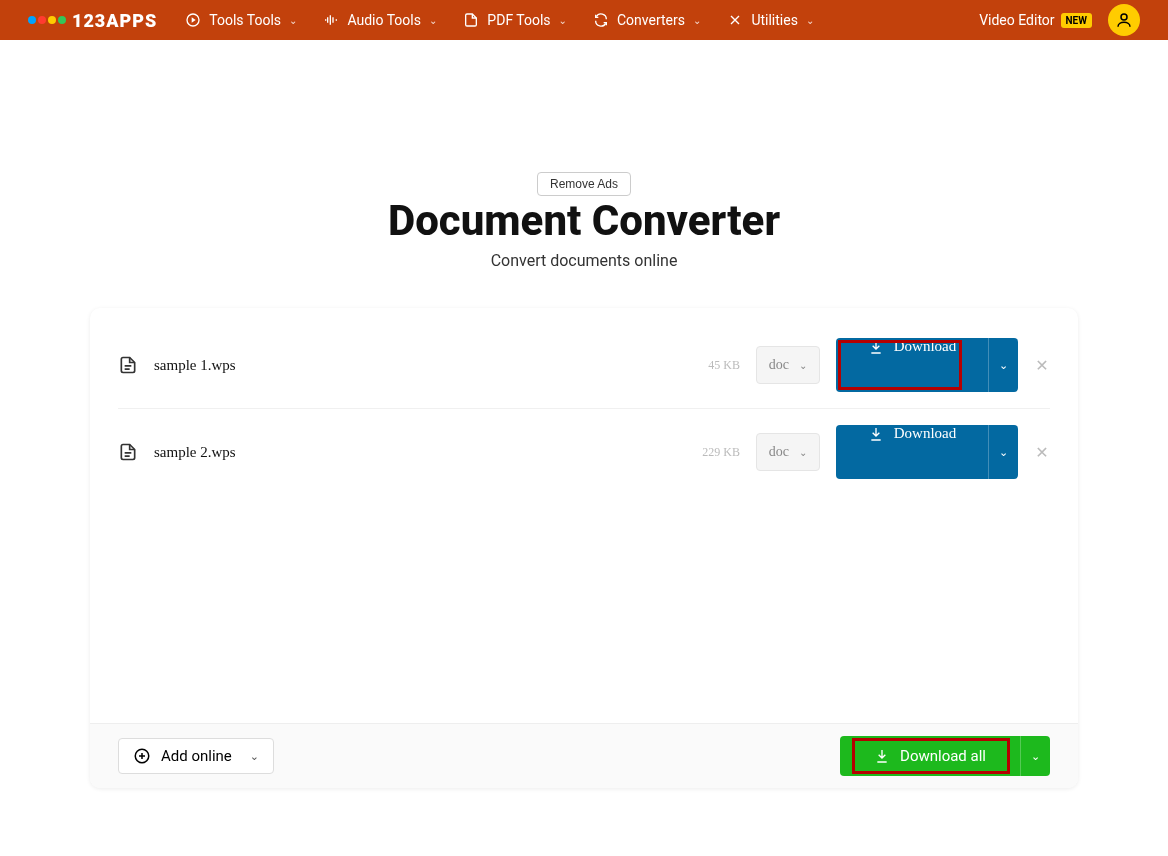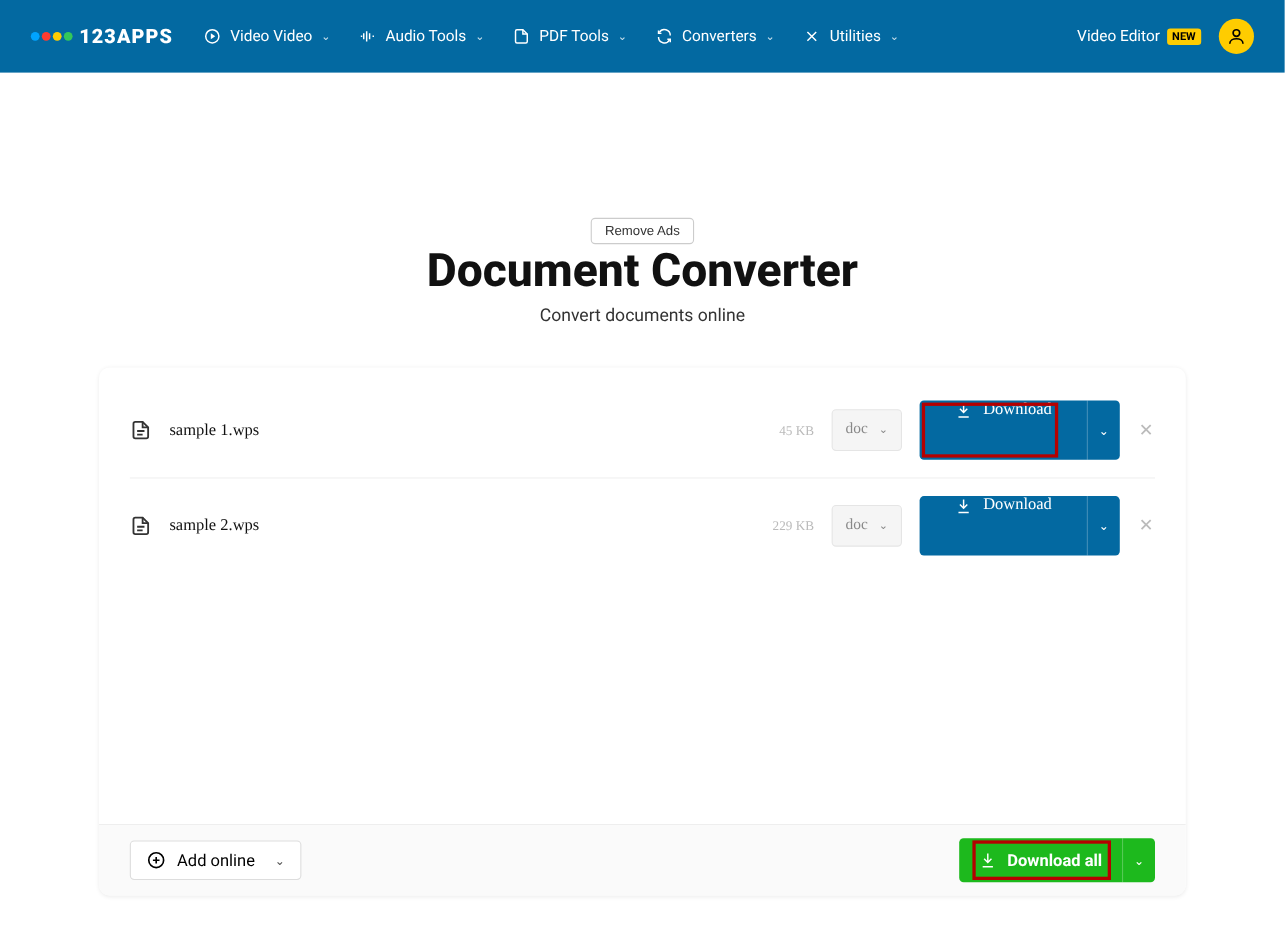--- a/index.html
+++ b/index.html
@@ -1,19 +1,19 @@
 <!DOCTYPE html>
 <html><head>
 <meta charset="utf-8">
 <style>
 * { margin: 0; padding: 0; box-sizing: border-box; }
 body { font-family: -apple-system, BlinkMacSystemFont, "Segoe UI", Roboto, Arial, sans-serif; background: #fff; width: 1168px; height: 856px; overflow: hidden; }
 
 
-.header { background: #0369a1; height: 66px; display: flex; align-items: center; padding: 0 28px; }
+.header { background: #c2410c; height: 40px; display: flex; align-items: center; padding: 0 28px; }
 .logo { display: flex; align-items: center; gap: 6px; margin-right: 28px; }
 .logo-dots { display: flex; gap: 2px; align-items: center; }
 .logo-dots span { width: 8px; height: 8px; border-radius: 50%; display: inline-block; }
 .logo-dots .d1 { background: #00a3ff; }
 .logo-dots .d2 { background: #ff3b30; }
 .logo-dots .d3 { background: #ffcc00; }
 .logo-dots .d4 { background: #34c759; }
 .logo-text { color: #fff; font-weight: 900; font-size: 18px; letter-spacing: 1px; }
 .nav { display: flex; gap: 26px; flex: 1; }
 .nav-item { display: flex; align-items: center; gap: 8px; color: #fff; font-size: 14px; cursor: pointer; }
@@ -46,21 +46,21 @@
 .download-btn.highlighted::after { content: ""; position: absolute; inset: 2px 56px 2px 2px; border: 3px solid #b50000; pointer-events: none; }
 .download-main { flex: 1; display: flex; align-items: center; justify-content: center; gap: 10px; color: #fff; font-size: 15px; font-weight: 500; }
 .download-chev { width: 30px; display: flex; align-items: center; justify-content: center; color: #fff; font-size: 11px; border-left: 1px solid rgba(255,255,255,0.25); height: 100%; }
 .remove-x { color: #bbb; font-size: 16px; cursor: pointer; width: 16px; text-align: center; }
 
 
 .panel-footer { position: absolute; bottom: 0; left: 0; right: 0; background: #fafafa; border-top: 1px solid #eee; padding: 12px 28px; display: flex; align-items: center; justify-content: space-between; border-radius: 0 0 10px 10px; }
 .add-files { display: flex; align-items: center; gap: 10px; border: 1px solid #ddd; background: #fff; border-radius: 4px; padding: 8px 14px; font-size: 15px; cursor: pointer; }
 .add-files .chev2 { margin-left: 8px; font-size: 11px; color: #555; }
 .download-all { display: flex; align-items: center; background: #1db91d; border-radius: 4px; height: 40px; cursor: pointer; position: relative; }
-.download-all-main { display: flex; align-items: center; gap: 10px; color: #fff; font-size: 15px; font-weight: 700; padding: 0 18px; }
+.download-all-main { display: flex; align-items: center; gap: 10px; color: #fff; font-size: 15px; font-weight: 400; padding: 0 34px; }
 .download-all-chev { width: 30px; display: flex; align-items: center; justify-content: center; color: #fff; font-size: 11px; border-left: 1px solid rgba(255,255,255,0.25); height: 100%; }
 .download-all::after { content: ""; position: absolute; inset: 2px 40px 2px 12px; border: 3px solid #b50000; pointer-events: none; }
 
 svg { display: block; }
 </style>
 </head>
 <body>
 
 <div class="header">
   <div class="logo">
@@ -71,21 +71,21 @@
         <span class="d4"></span>
     </div>
     <span class="logo-text">123APPS</span>
   </div>
   <div class="nav">
     <div class="nav-item">
       <svg width="16" height="16" viewBox="0 0 24 24" fill="none" stroke="#fff" stroke-width="2">
           <circle cx="12" cy="12" r="9"></circle>
           <path d="M10 8l6 4-6 4V8z" fill="#fff" stroke="none"></path>
         </svg>
-      <span>Video Video</span>
+      <span>Tools Tools</span>
       <span class="chev">⌄</span>
     </div>
     <div class="nav-item">
       <svg width="16" height="16" viewBox="0 0 24 24" fill="none" stroke="#fff" stroke-width="2">
           <path d="M3 12h2M7 8v8M11 5v14M15 8v8M19 12h2"></path>
         </svg>
       <span>Audio Tools</span>
       <span class="chev">⌄</span>
     </div>
     <div class="nav-item">

